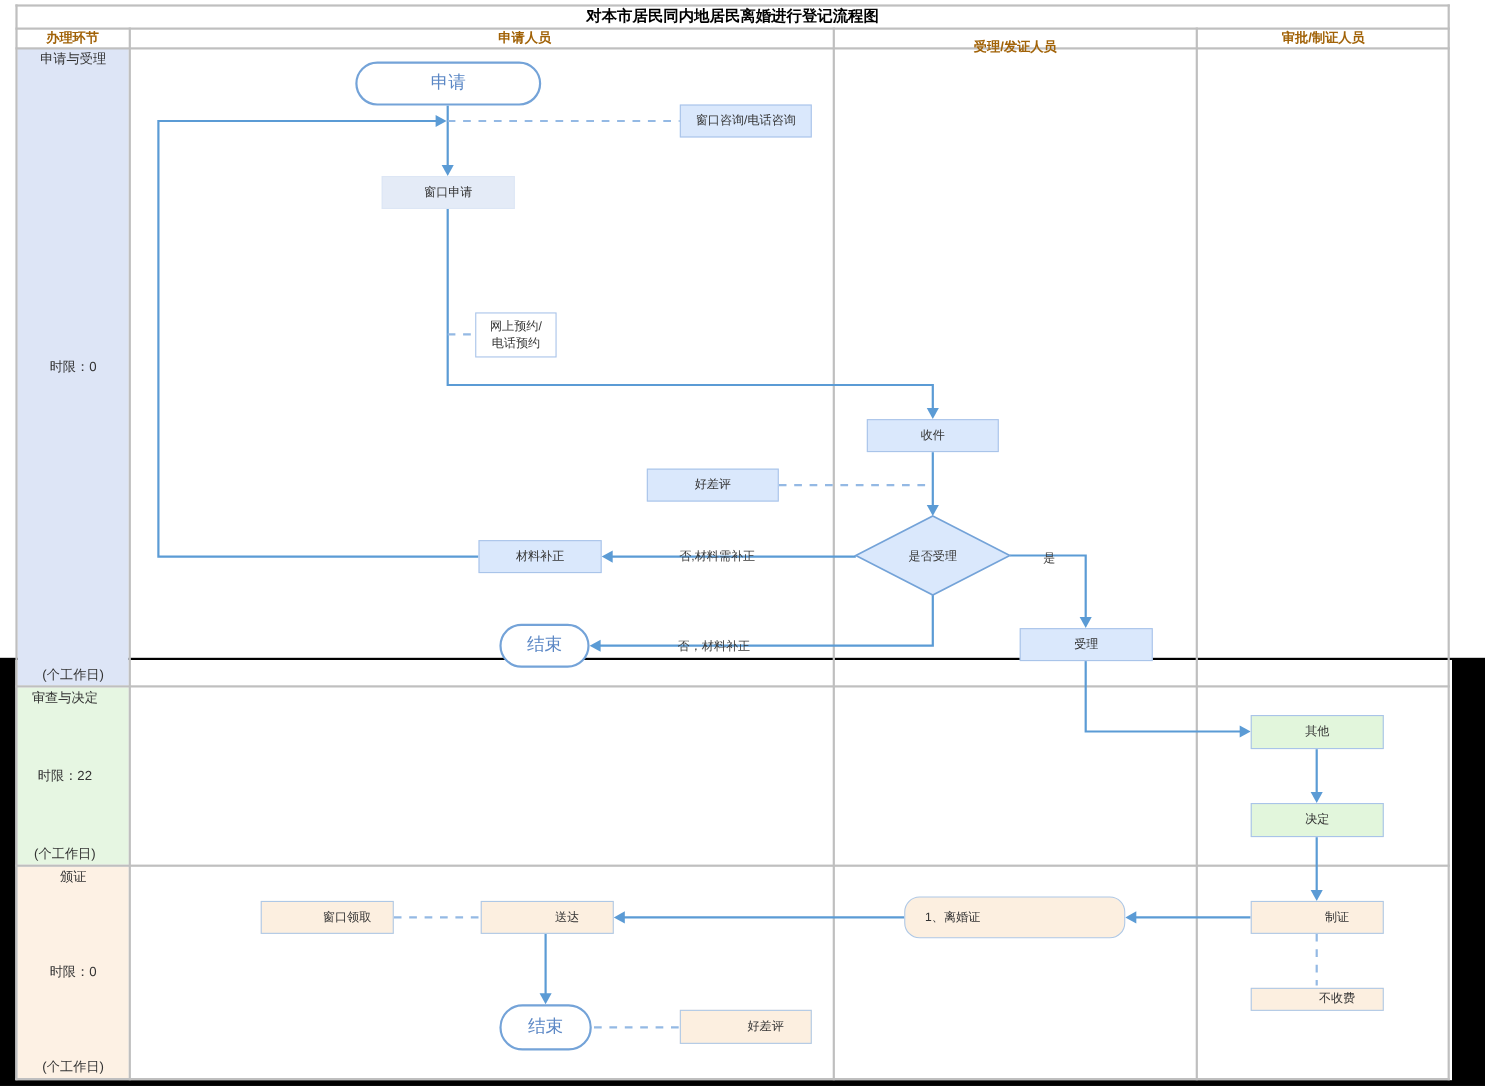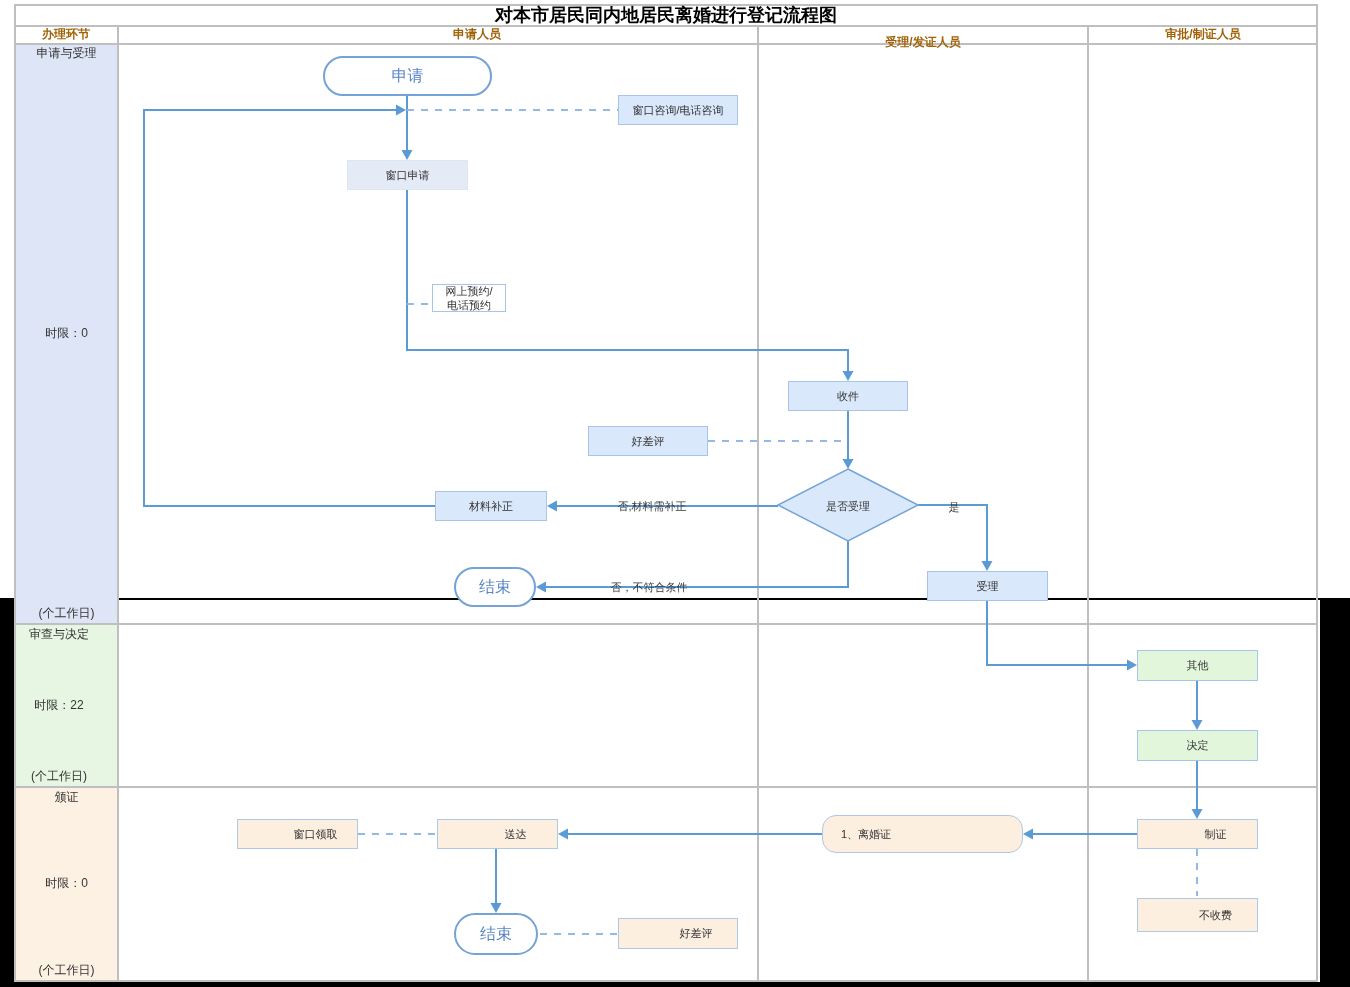--- a/index.html
+++ b/index.html
@@ -2,21 +2,21 @@
 <html><head>
 <meta charset="utf-8">
 <style>
   html,body{margin:0;padding:0;background:#000;}
   #canvas{position:relative;width:1350px;height:987px;background:#000;overflow:hidden;
           font-family:"Liberation Sans","DejaVu Sans",sans-serif;}
   .abs{position:absolute;}
   .page{position:absolute;background:#ffffff;}
   .gl{position:absolute;background:#bfbfbf;}
   .title-row{position:absolute;display:flex;align-items:center;justify-content:center;
-             font-weight:bold;font-size:18px;color:#000;}
+             font-weight:bold;font-size:14px;color:#000;}
   .hdr{position:absolute;display:flex;align-items:center;justify-content:center;
        font-weight:bold;font-size:12px;color:#a16207;}
   .lane-cell{position:absolute;display:flex;flex-direction:column;align-items:center;
              justify-content:space-between;font-size:12px;color:#333;line-height:1.6;text-align:center;}
   .node{position:absolute;box-sizing:border-box;display:flex;flex-direction:column;align-items:center;
         justify-content:center;font-size:11px;color:#333;text-align:center;line-height:1.3;}
   .n-blue{background:#dae8fc;border:1px solid #a9c4e9;}
   .n-flat{background:#e4ebf7;border:1px solid #dde6f5;}
   .n-white{background:#ffffff;border:1px solid #a9c4e9;}
   .n-green{background:#e2f6dc;border:1px solid #a9c4e9;}
@@ -118,21 +118,21 @@
 
   <div class="node stadium" style="left:323px;top:56px;width:169px;height:40px;">
     <span>申请</span>
   </div>
   <div class="node n-blue" style="left:618px;top:95px;width:120px;height:30px;">
     <span>窗口咨询/电话咨询</span>
   </div>
   <div class="node n-flat" style="left:347px;top:160px;width:121px;height:30px;">
     <span>窗口申请</span>
   </div>
-  <div class="node n-white" style="left:432px;top:284px;width:74px;height:28px;">
+  <div class="node n-white" style="left:432px;top:284px;width:74px;height:41px;">
     <span>网上预约/</span>
     <span>电话预约</span>
   </div>
   <div class="node n-blue" style="left:788px;top:381px;width:120px;height:30px;">
     <span>收件</span>
   </div>
   <div class="node n-blue" style="left:588px;top:426px;width:120px;height:30px;">
     <span>好差评</span>
   </div>
   <div class="edge-label" style="left:848px;top:506px;">是否受理</div>
@@ -147,36 +147,36 @@
   </div>
   <div class="node n-green" style="left:1137px;top:650px;width:121px;height:31px;">
     <span>其他</span>
   </div>
   <div class="node n-green" style="left:1137px;top:730px;width:121px;height:31px;">
     <span>决定</span>
   </div>
   <div class="node n-orange" style="left:1137px;top:819px;width:121px;height:30px;">
     <span>制证</span>
   </div>
-  <div class="node n-orange" style="left:1137px;top:898px;width:121px;height:34px;">
+  <div class="node n-orange" style="left:1137px;top:898px;width:121px;height:21px;">
     <span>不收费</span>
   </div>
   <div class="node n-orange left-text" style="left:822px;top:815px;width:201px;height:38px;">
     <span>1、离婚证</span>
   </div>
   <div class="node n-orange" style="left:437px;top:819px;width:121px;height:30px;">
     <span>送达</span>
   </div>
   <div class="node n-orange" style="left:237px;top:819px;width:121px;height:30px;">
     <span>窗口领取</span>
   </div>
   <div class="node stadium" style="left:454px;top:913px;width:84px;height:42px;">
     <span>结束</span>
   </div>
   <div class="node n-orange" style="left:618px;top:918px;width:120px;height:31px;">
     <span>好差评</span>
   </div>
 
   <div class="edge-label" style="left:652px;top:506px;">否,材料需补正</div>
-  <div class="edge-label" style="left:649px;top:587px;">否，不符合条件</div>
+  <div class="edge-label" style="left:649px;top:587px;">否，材料补正</div>
   <div class="edge-label" style="left:954px;top:507px;">是</div>
 
 </div>
 
 </body></html>

